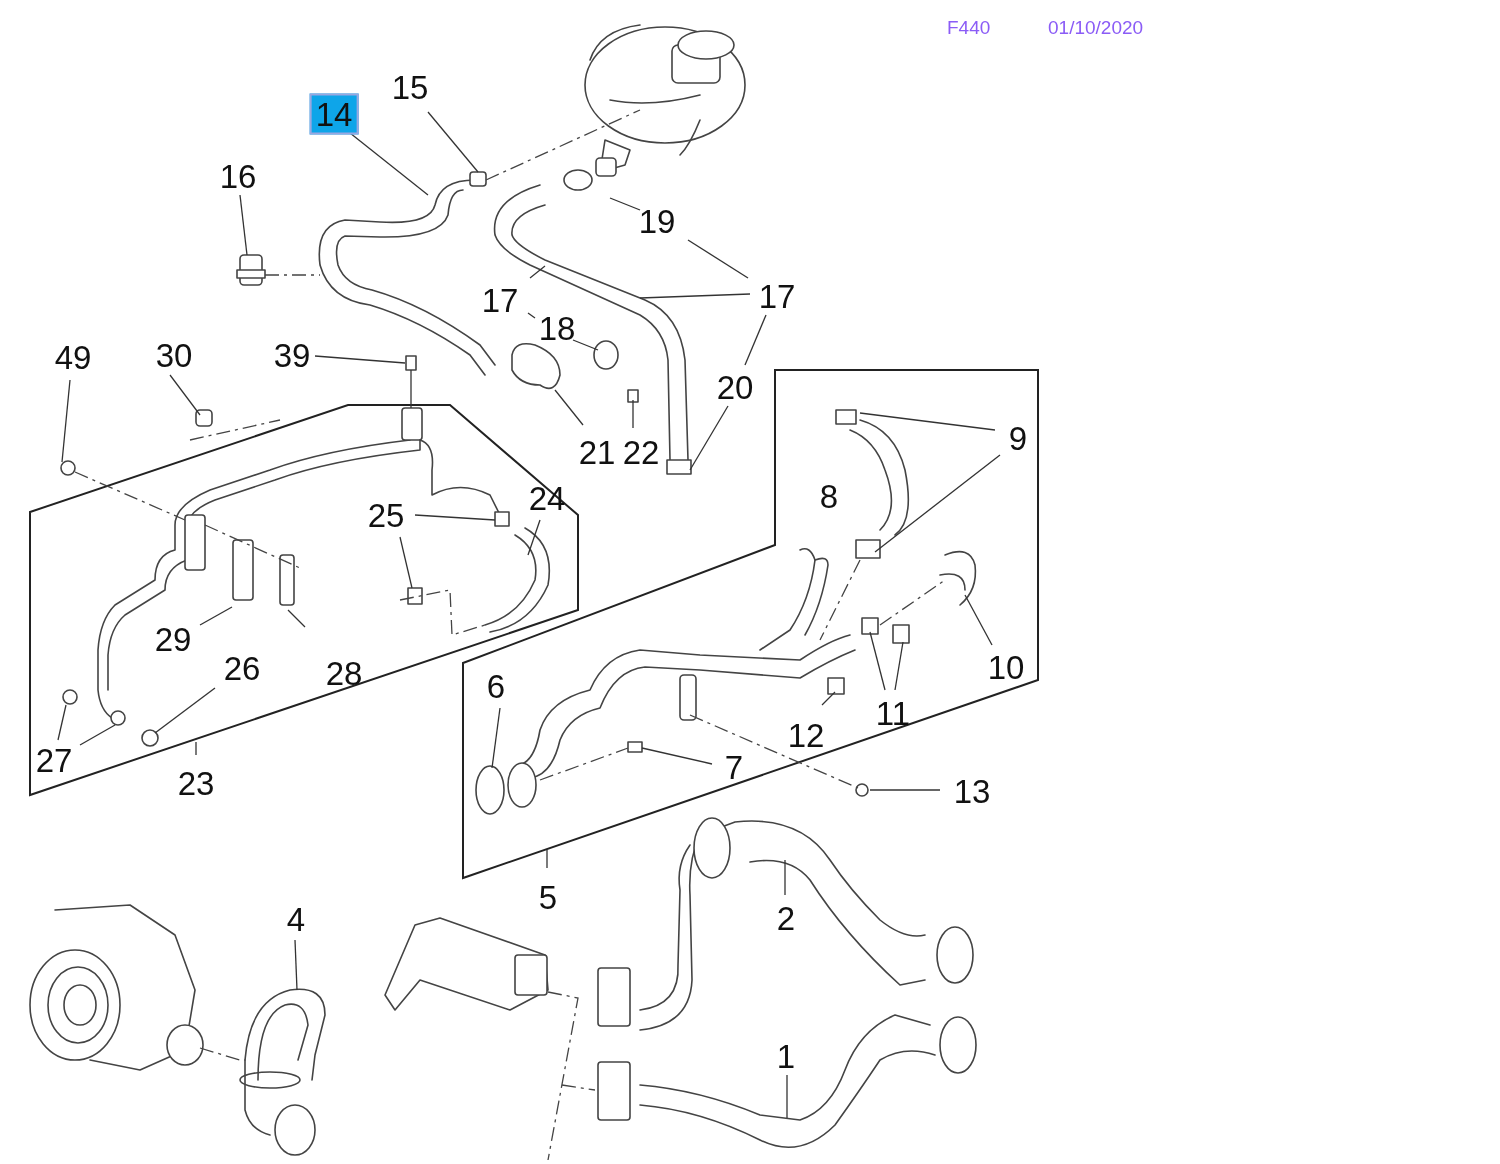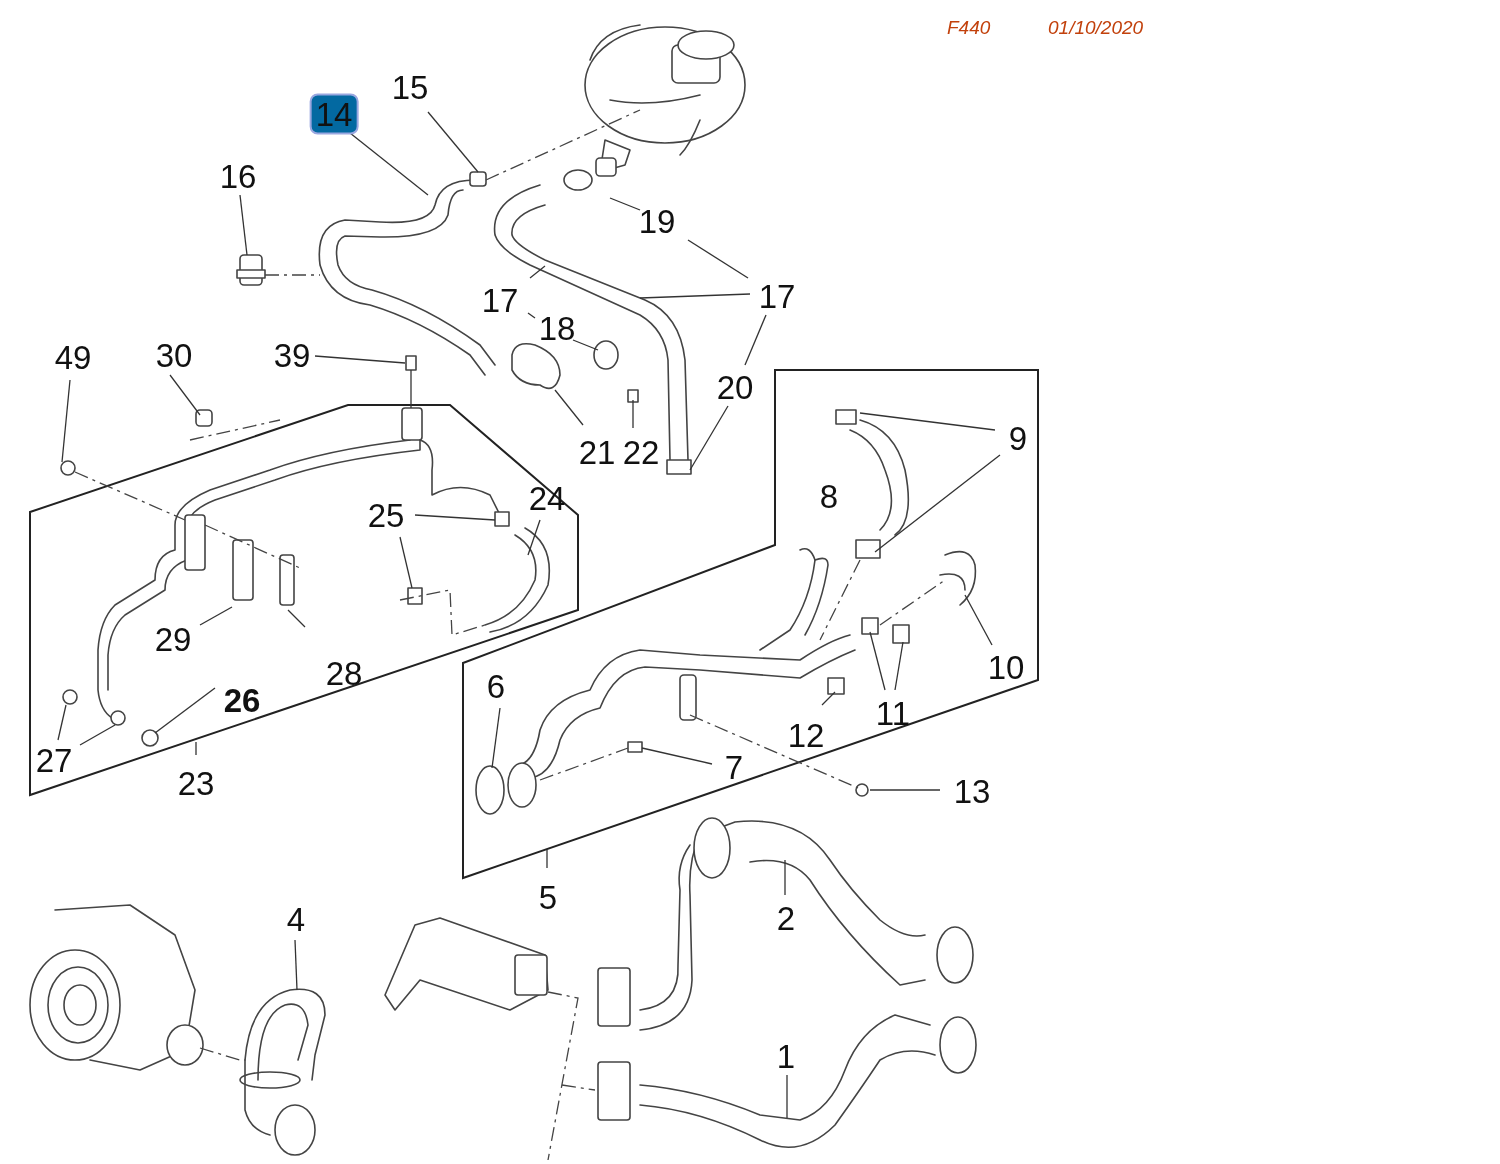--- a/index.html
+++ b/index.html
@@ -1,18 +1,18 @@
 <!DOCTYPE html>
 <html><head>
 <meta charset="utf-8">
 <style>
   html, body { margin: 0; padding: 0; background: #ffffff; }
   body { width: 1500px; height: 1164px; position: relative; overflow: hidden;
          font-family: "Liberation Sans", sans-serif; }
-  .hdr { position: absolute; top: 17px; font-size: 19px; color: #c2410c; font-style: italic; }
+  .hdr { position: absolute; top: 17px; font-size: 19px; color: #8b5cf6; }
   #diagram { position: absolute; left: 0; top: 0; }
   .callout { position: absolute; font-size: 33px; color: #111; line-height: 1;
              transform: translate(-50%, -50%); white-space: nowrap; cursor: pointer; }
   .callout.sel { background: #b3c1e6; border: 2px solid #9aa7e0; padding: 2px 4px; }
   svg .p { fill: none; stroke: #444; stroke-width: 1.6; stroke-linecap: round; stroke-linejoin: round; }
   svg .pf { fill: #fff; stroke: #444; stroke-width: 1.6; stroke-linejoin: round; }
   svg .ld { fill: none; stroke: #333; stroke-width: 1.3; }
   svg .dash { fill: none; stroke: #444; stroke-width: 1.3; stroke-dasharray: 14 5 3 5; }
   svg .box { fill: none; stroke: #222; stroke-width: 2; }
 </style>
@@ -197,32 +197,32 @@
 <div class="callout" style="left:296px;top:919px;">4</div>
 <div class="callout" style="left:548px;top:897px;">5</div>
 <div class="callout" style="left:496px;top:686px;">6</div>
 <div class="callout" style="left:734px;top:767px;">7</div>
 <div class="callout" style="left:829px;top:496px;">8</div>
 <div class="callout" style="left:1018px;top:438px;">9</div>
 <div class="callout" style="left:1006px;top:667px;">10</div>
 <div class="callout" style="left:893px;top:713px;">11</div>
 <div class="callout" style="left:806px;top:735px;">12</div>
 <div class="callout" style="left:972px;top:791px;">13</div>
-<div class="callout sel" style="left: 334px; top: 114px; background: #0369a1; border-radius: 8px;">14</div>
+<div class="callout sel" style="left: 334px; top: 114px; background: #0ea5e9;">14</div>
 <div class="callout" style="left:410px;top:87px;">15</div>
 <div class="callout" style="left:238px;top:176px;">16</div>
 <div class="callout" style="left:500px;top:300px;">17</div>
 <div class="callout" style="left:777px;top:296px;">17</div>
 <div class="callout" style="left:557px;top:328px;text-align:center;">18</div>
 <div class="callout" style="left:657px;top:221px;">19</div>
 <div class="callout" style="left:735px;top:387px;">20</div>
 <div class="callout" style="left:597px;top:452px;">21</div>
 <div class="callout" style="left:641px;top:452px;">22</div>
 <div class="callout" style="left:196px;top:783px;">23</div>
 <div class="callout" style="left:547px;top:498px;">24</div>
 <div class="callout" style="left:386px;top:515px;">25</div>
-<div class="callout" style="left:242px;top:700px;font-weight:bold;">26</div>
+<div class="callout" style="left:242px;top:668px;">26</div>
 <div class="callout" style="left:54px;top:760px;">27</div>
 <div class="callout" style="left:344px;top:653px;margin-top:20px;">28</div>
 <div class="callout" style="left:173px;top:639px;">29</div>
 <div class="callout" style="left:174px;top:355px;">30</div>
 <div class="callout" style="left:73px;top:357px;">49</div>
 <div class="callout" style="left:292px;top:355px;">39</div>
 
 </body></html>

